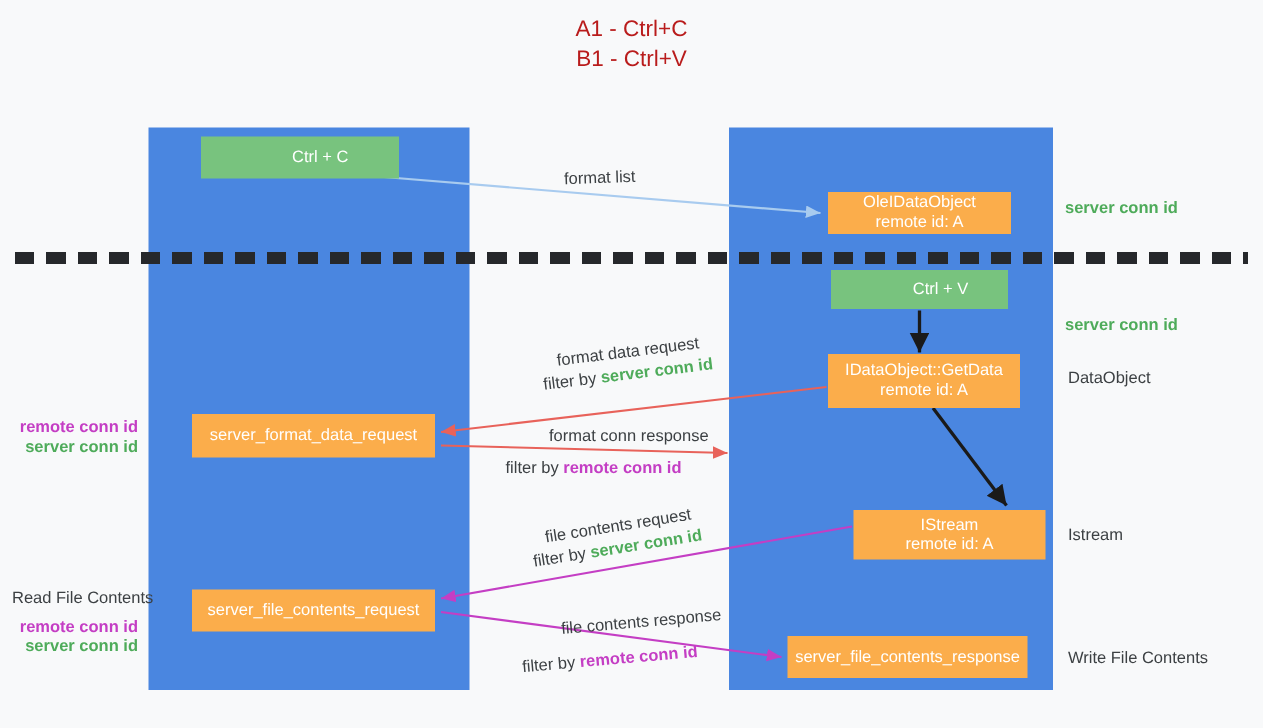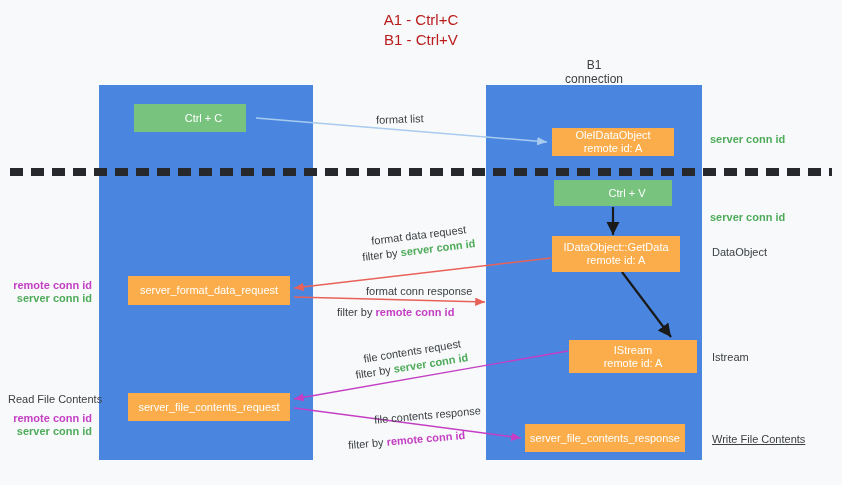--- a/index.html
+++ b/index.html
@@ -107,22 +107,20 @@
 <body>
 
 <div class="canvas">
 
   <div class="title">A1 - Ctrl+C
 B1 - Ctrl+V</div>
 
   <div class="lane a1"></div>
   <div class="lane b1"></div>
 
-  <div class="col-header b1">B1
-connection</div>
 
   <svg class="arrows" viewBox="0 0 842 485">
     <defs>
       <marker id="ah-blue" markerWidth="8" markerHeight="8" refX="7" refY="3" orient="auto">
         <path d="M0,0 L7,3 L0,6 z" fill="#a8cbef"></path>
       </marker>
       <marker id="ah-red" markerWidth="8" markerHeight="8" refX="7" refY="3" orient="auto">
         <path d="M0,0 L7,3 L0,6 z" fill="#e8625a"></path>
       </marker>
       <marker id="ah-mag" markerWidth="8" markerHeight="8" refX="7" refY="3" orient="auto">
@@ -141,21 +139,21 @@
 
     <line x1="551" y1="258" x2="294" y2="288" stroke="#e8625a" stroke-width="1.4" marker-end="url(#ah-red)"></line>
 
     <line x1="294" y1="297" x2="485" y2="302" stroke="#e8625a" stroke-width="1.4" marker-end="url(#ah-red)"></line>
 
     <line x1="568" y1="351" x2="294" y2="399" stroke="#c43ec4" stroke-width="1.4" marker-end="url(#ah-mag)"></line>
 
     <line x1="294" y1="408" x2="521" y2="438" stroke="#c43ec4" stroke-width="1.4" marker-end="url(#ah-mag)"></line>
   </svg>
 
-  <div class="node green" style="left:134px; top:104px; width:112px; height:28px;padding-left:31px;">Ctrl + C</div>
+  <div class="node green" style="left:134px; top:91px; width:132px; height:28px;padding-left:31px;">Ctrl + C</div>
 
   <div class="node orange" style="left:552px; top:128px; width:122px; height:28px;">OleIDataObject
 remote id: A</div>
 
   <div class="node green" style="left:554px; top:180px; width:118px; height:26px;padding-left:32px;">Ctrl + V</div>
 
   <div class="node orange" style="left:552px; top:236px; width:128px; height:36px;">IDataObject::GetData
 remote id: A</div>
 
   <div class="node orange" style="left:128px; top:276px; width:162px; height:29px;">server_format_data_request</div>
@@ -171,21 +169,21 @@
   <div class="dashed-sep"></div>
 
   <div class="anno green" style="left:710px; top:132px;">server conn id</div>
 
   <div class="anno green" style="left:710px; top:210px;">server conn id</div>
 
   <div class="anno plain" style="left:712px; top:245px;">DataObject</div>
 
   <div class="anno plain" style="left:712px; top:350px;">Istream</div>
 
-  <div class="anno plain" style="left:712px; top:432px;text-decoration:underline;">Write File Contents</div>
+  <div class="anno plain" style="left:712px; top:432px;">Write File Contents</div>
 
   <div class="anno magenta right" style="left:0; width:92px; top:278px;">remote conn id</div>
   <div class="anno green right" style="left:0; width:92px; top:291px;">server conn id</div>
 
   <div class="anno plain" style="left:8px; top:392px;">Read File Contents</div>
   <div class="anno magenta right" style="left:0; width:92px; top:411px;">remote conn id</div>
   <div class="anno green right" style="left:0; width:92px; top:424px;">server conn id</div>
 
   <div class="edge-label" style="left:376px; top:112px; transform:rotate(-2deg);">format list</div>
 

